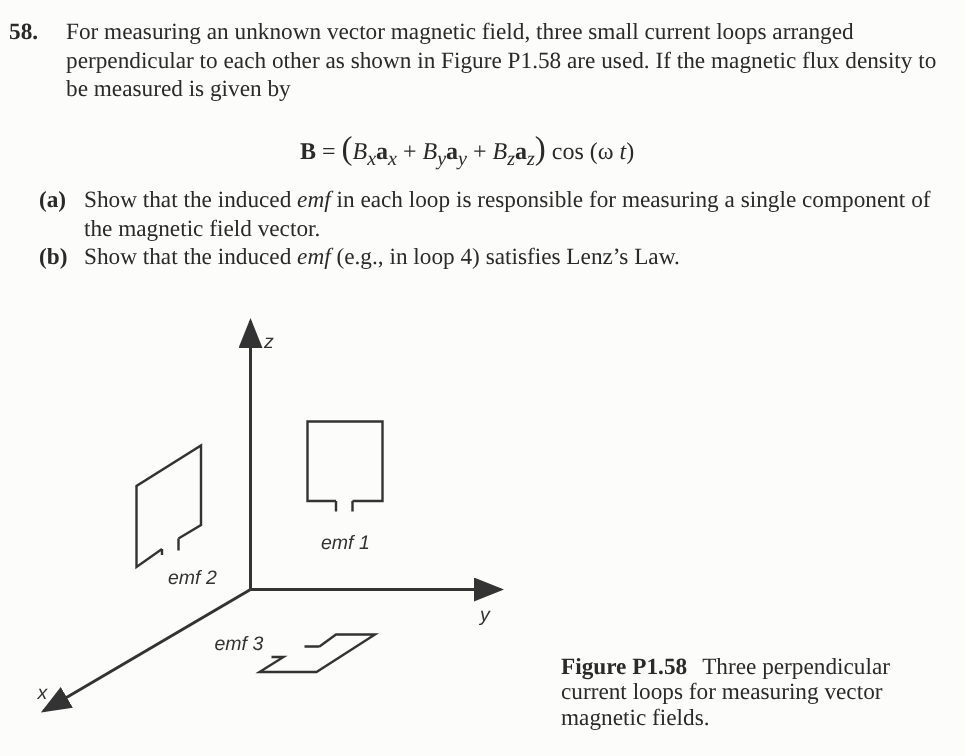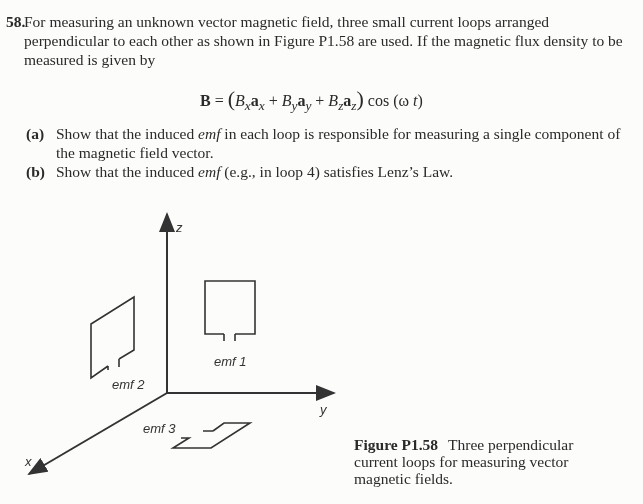--- a/index.html
+++ b/index.html
@@ -1,24 +1,24 @@
 <!DOCTYPE html>
 <html><head>
 <meta charset="utf-8">
 <style>
   html,body{margin:0;padding:0;background:#fcfcfa;}
   body{width:643px;height:504px;position:relative;overflow:hidden;font-family:"Liberation Serif","DejaVu Serif",serif;color:#2a2a2a;}
   .problem{position:absolute;left:6px;top:12px;width:625px;font-size:15.5px;line-height:19px;}
   .pnum{position:absolute;left:0;top:0;font-weight:bold;}
-  .ptext{margin-left:18px;}
+  .ptext{margin-left:38px;}
   .eq{position:absolute;left:200px;top:86px;font-size:16px;white-space:nowrap;text-align:right;}
   .parts{position:absolute;left:26px;top:124px;font-size:15.5px;line-height:19px;width:600px;}
   .part{position:relative;padding-left:30px;}
   .part .lbl{position:absolute;left:0;top:0;font-weight:bold;}
-  .caption{position:absolute;left:354px;top:436px;width:260px;font-size:15.5px;line-height:17px;}
+  .caption{position:absolute;left:374px;top:436px;width:260px;font-size:15.5px;line-height:17px;}
   .caption b{margin-right:10px;}
   svg{position:absolute;left:0;top:0;}
   .lab{font-family:"Liberation Sans","DejaVu Sans",sans-serif;font-style:italic;font-size:13px;fill:#333;}
 </style>
 </head>
 <body>
 
 <div class="problem">
   <span class="pnum">58.</span>
   <div class="ptext">For measuring an unknown vector magnetic field, three small current loops arranged perpendicular to each other as shown in Figure P1.58 are used. If the magnetic flux density to be measured is given by</div>

